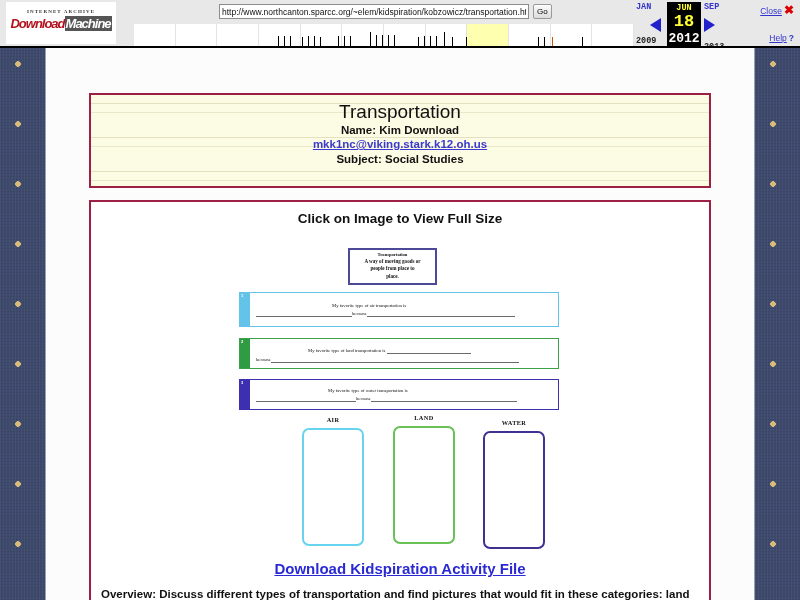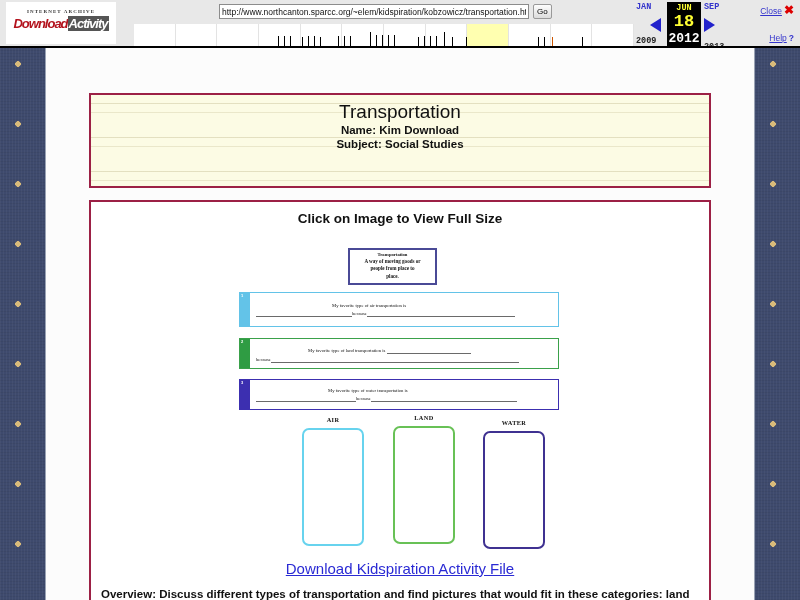--- a/index.html
+++ b/index.html
@@ -368,21 +368,21 @@
   #cat-water-label { left: 391px; top: 193px; }
 
   #download-link {
     position: absolute;
     left: 0; top: 358px;
     width: 100%;
     text-align: center;
   }
   #download-link a {
     font-size: 15px;
-    font-weight: normal;
+    font-weight: bold;
     color: #2a2ad4;
     text-decoration: underline;
   }
   #overview {
     position: absolute;
     left: 10px; top: 385px;
     width: 600px;
     font-size: 11.5px;
     font-weight: bold;
     color: #111;
@@ -392,21 +392,21 @@
   }
 </style>
 </head>
 <body>
 
 <div id="wayback-toolbar">
 
   <div id="wb-logo-cell">
     <div class="wb-ia-text">INTERNET ARCHIVE</div>
     <div class="wb-wbm">
-      <span class="w1">Download</span><span class="w2">Activity</span>
+      <span class="w1">Download</span><span class="w2">Machine</span>
     </div>
   </div>
 
   <div id="wb-captures">
     <a href="#">31 captures</a>
     <div class="daterange">17 Apr 03 - 5 Sep 13</div>
   </div>
 
   <div id="wb-urlrow">
     <input id="wb-url" type="text" value="http://www.northcanton.sparcc.org/~elem/kidspiration/kobzowicz/transportation.ht" style="">
@@ -479,20 +479,23 @@
 <div id="page">
 
   <div class="stars-bg" id="stars-left"></div>
   <div class="stars-bg" id="stars-right"></div>
 
   <div id="content-col">
 
     <div id="header-box" class="crimson-box">
       <div class="htitle">Transportation</div>
       <div class="hline">Name: Kim Download</div>
+      <div class="hmail">
+        <a href="#">mkk1nc@viking.stark.k12.oh.us</a>
+      </div>
       <div class="hline">Subject: Social Studies</div>
     </div>
 
     <div id="main-box">
       <div id="click-title">Click on Image to View Full Size</div>
 
       <div id="diagram">
 
         <div id="concept-box">
           <div class="ct">Transportation</div>

